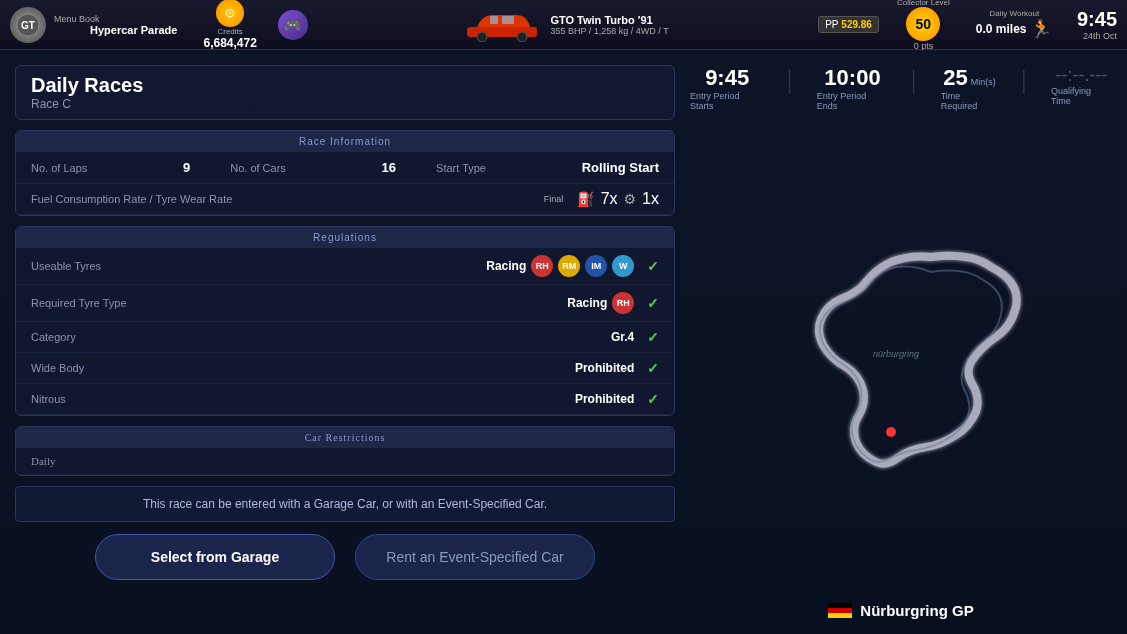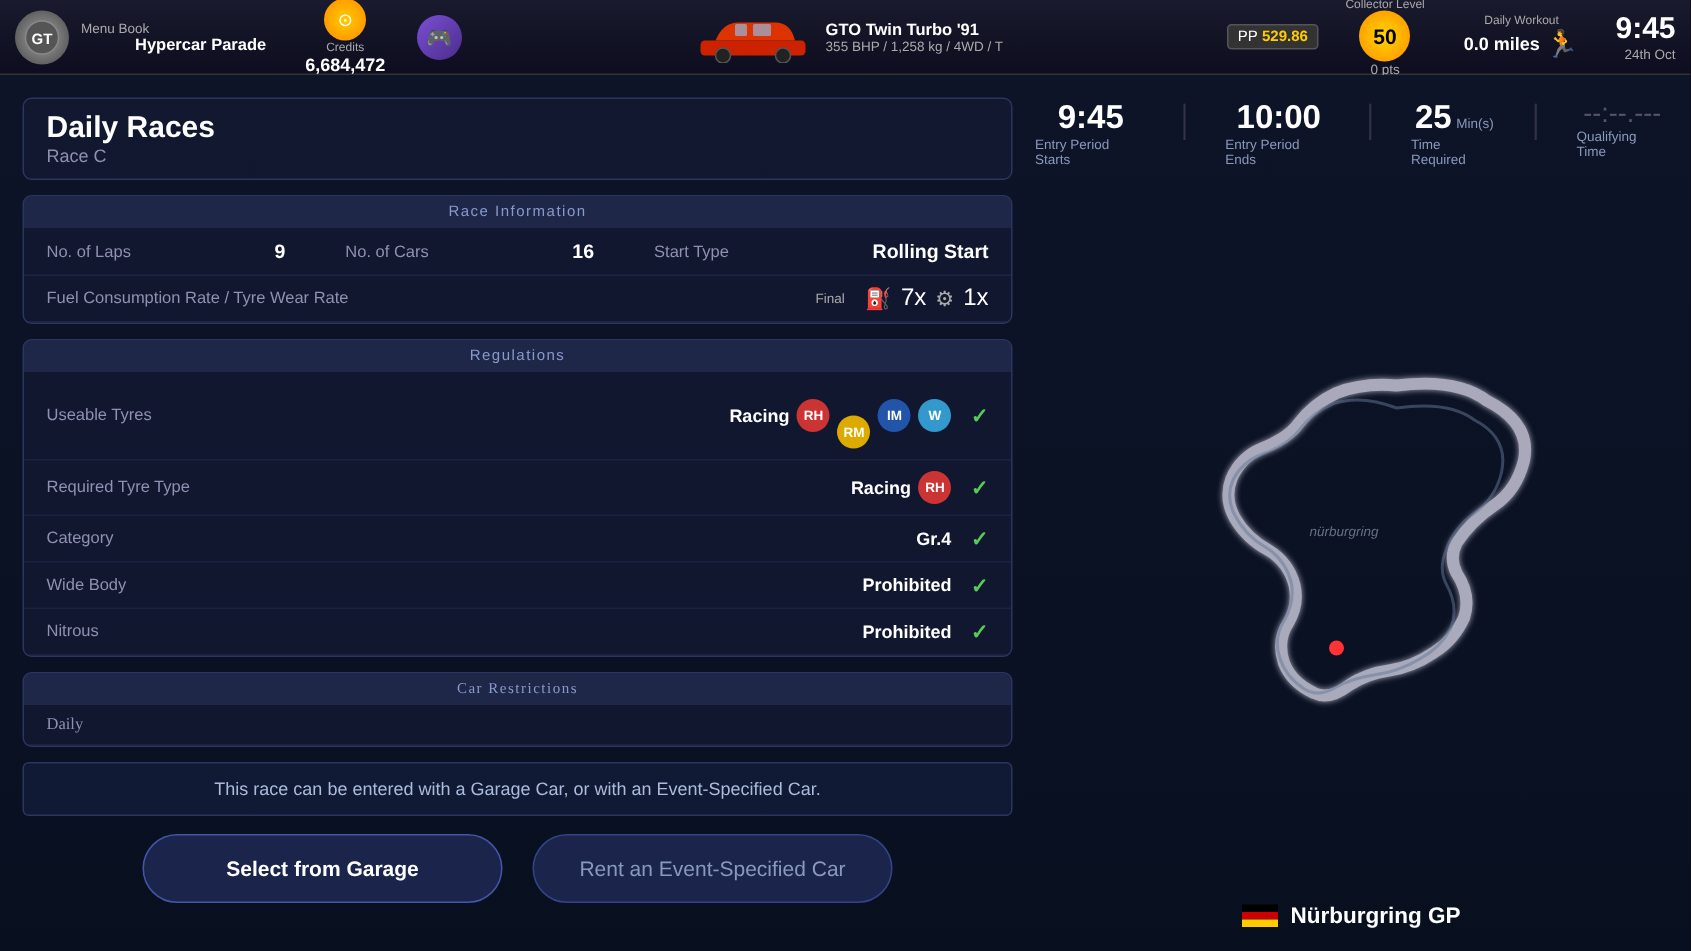--- a/index.html
+++ b/index.html
@@ -197,21 +197,21 @@
     }
     .check-icon { color: #55cc55; font-size: 14px; margin-left: 8px; }
     .tyre-badge {
       width: 22px; height: 22px;
       border-radius: 50%;
       display: flex; align-items: center; justify-content: center;
       font-size: 9px; font-weight: bold;
       flex-shrink: 0;
     }
     .tyre-rh { background: #cc3333; color: #fff; }
-    .tyre-rm { background: #ddaa00; color: #fff; margin-top: 22px; }
+    .tyre-rm { background: #ddaa00; color: #fff; }
     .tyre-im { background: #2255aa; color: #fff; }
     .tyre-w  { background: #3399cc; color: #fff; }
 
     .car-restrictions-box { margin-top: 10px; font-family: Liberation Serif, serif; }
 
     .entry-notice {
       margin-top: 10px;
       background: rgba(20, 30, 60, 0.7);
       border: 1px solid #2a3560;
       border-radius: 4px;

